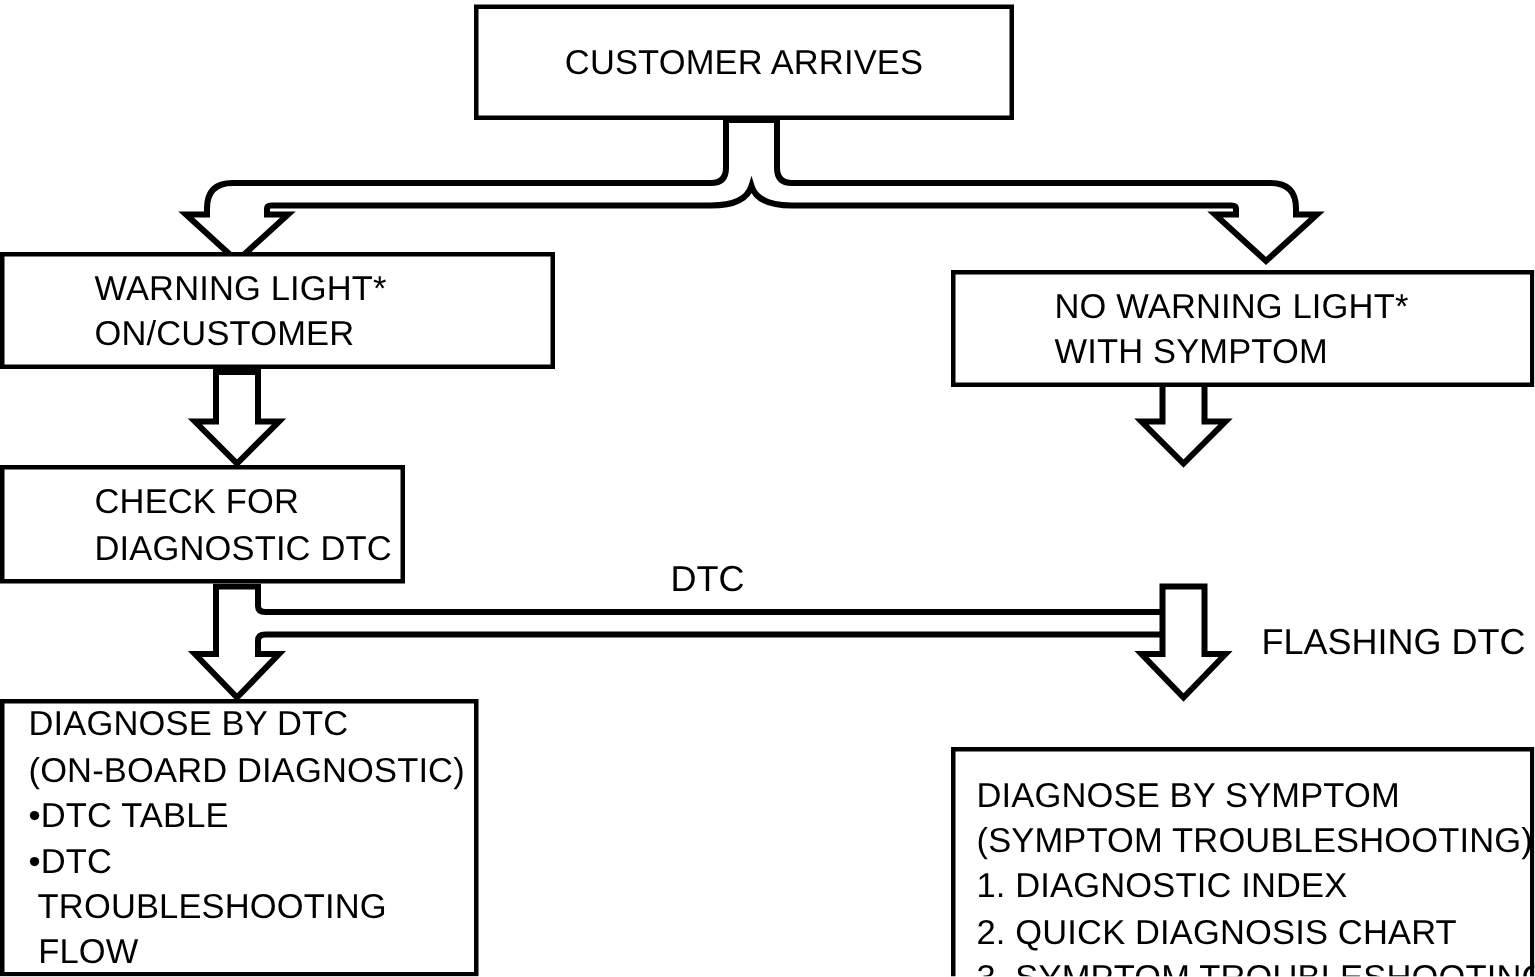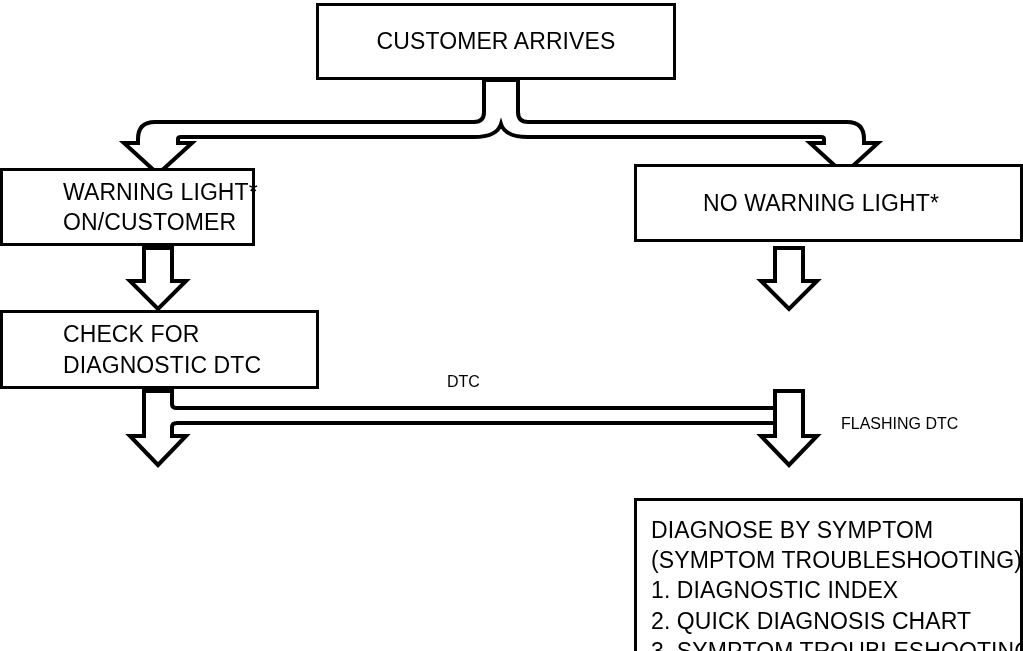--- a/index.html
+++ b/index.html
@@ -40,48 +40,48 @@
   .indent-node {
     align-items: flex-start;
     text-align: left;
   }
 
   
   #box-customer-arrives {
     left: 316px; top: 3px; width: 360px; height: 77px;
   }
   #box-warning-light {
-    left: 0px; top: 168px; width: 255px; height: 78px;
+    left: 0px; top: 168px; width: 370px; height: 78px;
   }
   #box-no-warning-light {
-    left: 634px; top: 164px; width: 389px; height: 78px;
+    left: 634px; top: 180px; width: 389px; height: 78px;
   }
   #box-check-prioritized {
-    left: 0px; top: 310px; width: 319px; height: 79px;
+    left: 0px; top: 310px; width: 270px; height: 79px;
   }
   #box-check-dtc {
     left: 634px; top: 310px; width: 389px; height: 79px;
   }
   #box-diagnose-dtc {
     left: 0px; top: 466px; width: 319px; height: 185px;
   }
   #box-diagnose-symptom {
     left: 634px; top: 466px; width: 389px; height: 185px; margin-top: 32px;
   }
 
   #box-warning-light .lines,
   #box-check-prioritized .lines { padding-left: 60px; }
   #box-no-warning-light .lines { padding-left: 66px; }
   #box-check-dtc .lines { padding-left: 14px; }
   #box-diagnose-dtc .lines { padding-left: 16px; }
   #box-diagnose-symptom .lines { padding-left: 14px; }
 
   .edge-label {
     position: absolute;
-    font-size: 16px;
+    font-size: 24px;
     white-space: nowrap;
   }
   #label-dtc { left: 447px; top: 373px; }
   #label-without-dtc { left: 841px; top: 415px; }
 
   svg.connectors {
     position: absolute;
     left: 0; top: 0;
     width: 1023px;
     height: 651px;
@@ -182,31 +182,42 @@
   <div class="node-box indent-node" id="box-warning-light">
     <div class="lines">
       <div class="line">WARNING LIGHT*</div>
       <div class="line">ON/CUSTOMER</div>
     </div>
   </div>
 
   <div class="node-box indent-node" id="box-no-warning-light">
     <div class="lines">
       <div class="line">NO WARNING LIGHT*</div>
+      <div class="line">WITH SYMPTOM</div>
     </div>
   </div>
 
   <div class="node-box indent-node" id="box-check-prioritized">
     <div class="lines">
       <div class="line">CHECK FOR</div>
       <div class="line">DIAGNOSTIC DTC</div>
     </div>
   </div>
 
 
+  <div class="node-box indent-node" id="box-diagnose-dtc">
+    <div class="lines">
+      <div class="line">DIAGNOSE BY DTC</div>
+      <div class="line">(ON-BOARD DIAGNOSTIC)</div>
+      <div class="line">•DTC TABLE</div>
+      <div class="line">•DTC</div>
+      <div class="line"> TROUBLESHOOTING</div>
+      <div class="line"> FLOW</div>
+    </div>
+  </div>
 
   <div class="node-box indent-node" id="box-diagnose-symptom">
     <div class="lines">
       <div class="line">DIAGNOSE BY SYMPTOM</div>
       <div class="line">(SYMPTOM TROUBLESHOOTING)</div>
       <div class="line">1. DIAGNOSTIC INDEX</div>
       <div class="line">2. QUICK DIAGNOSIS CHART</div>
       <div class="line">3. SYMPTOM TROUBLESHOOTING</div>
     </div>
   </div>

